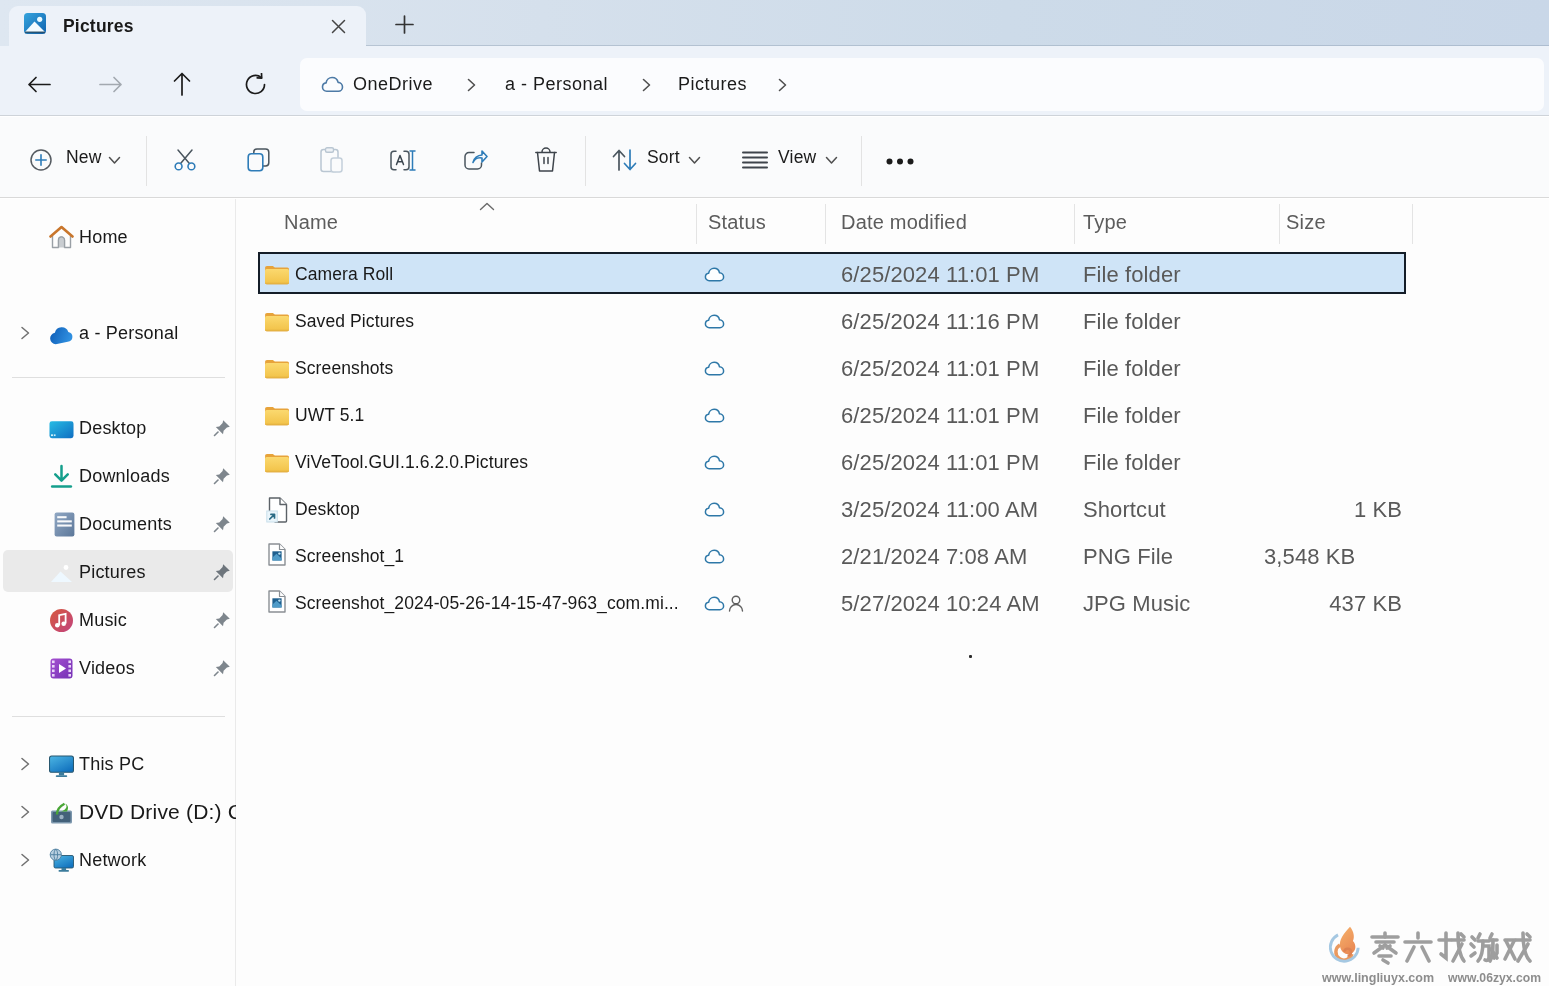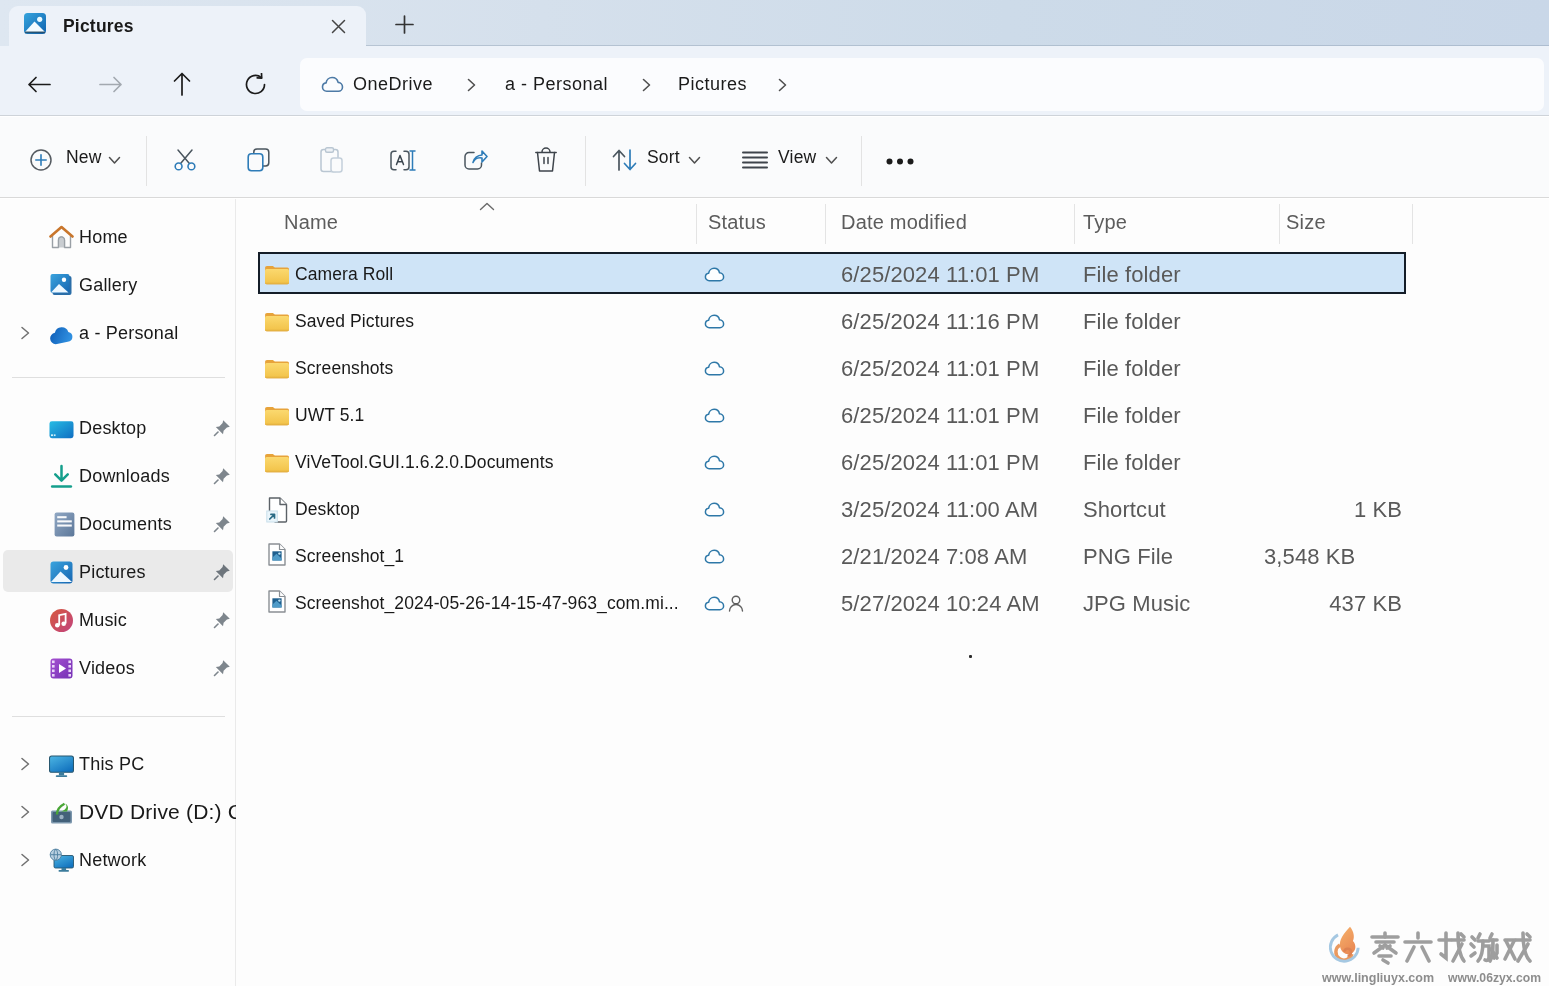--- a/index.html
+++ b/index.html
@@ -174,35 +174,20 @@
 
 <div class="abs" id="sidebar">
   <div class="abs sitem" style="top:14px">
     <svg class="abs sicon" viewBox="0 0 25 25" width="25" height="25">
       <path d="M3.5 11 V22.5 H9.5 V15 a3 3 0 0 1 6 0 V22.5 H21.5 V11" fill="#fdfdfd" stroke="#9aa0a6" stroke-width="1.4" stroke-linejoin="round"></path>
       <path d="M9.5 22.5 V15 a3 3 0 0 1 6 0 V22.5" fill="#c9cdd1" stroke="#9aa0a6" stroke-width="1.2"></path>
       <path d="M1.5 11.5 L12.5 2 L23.5 11.5" fill="none" stroke="#c9762c" stroke-width="2.6" stroke-linejoin="round" stroke-linecap="round"></path>
     </svg>
     <div class="abs stext">Home</div>
   </div>
-  <div class="abs sitem" style="top:62px">
-    <svg class="abs sicon" viewBox="0 0 25 25" width="25" height="25">
-      <defs>
-          <linearGradient id="galg" x1="0" y1="0" x2="1" y2="1">
-        <stop offset="0" stop-color="#3ba4de"></stop>
-            <stop offset="1" stop-color="#1565b1"></stop>
-          </linearGradient>
-        </defs>
-      <rect x="3.5" y="3" width="19" height="19" rx="2" fill="#2b6ea8"></rect>
-      <rect x="1.5" y="1" width="19" height="19" rx="2" fill="url(#galg)"></rect>
-      <circle cx="15" cy="6.7" r="2.2" fill="#fff"></circle>
-      <path d="M2 19.5 L10 11 L19.5 19.5 Z" fill="#eef8ff"></path>
-    </svg>
-    <div class="abs stext">Gallery</div>
-  </div>
   <div class="abs sitem" style="top:110px">
     <svg class="abs schev" viewBox="0 0 14 16" width="14" height="16">
         <path d="M4 2.5 L10.5 8 L4 13.5" stroke="#707070" stroke-width="1.5" fill="none" stroke-linecap="round" stroke-linejoin="round"></path>
       </svg>
     <svg class="abs sicon" viewBox="0 0 26 18" width="26" height="18" style="top:15px">
       <defs>
           <linearGradient id="odg" x1="0" y1="0" x2="1" y2="0.3">
         <stop offset="0" stop-color="#0d5bb5"></stop>
             <stop offset="1" stop-color="#2f8fe0"></stop>
           </linearGradient>
@@ -434,21 +419,21 @@
       </svg>
     <div class="fgray" style="left:605px">6/25/2024 11:01 PM</div>
     <div class="fgray" style="left:847px">File folder</div>
   </div>
   <div class="abs row" style="top:240px">
     <svg class="ficon" width="26" height="21" viewBox="0 0 26 21">
         <path d="M1 4 a2 2 0 0 1 2 -2 h6 l2.5 2.5 h-10.5 z" fill="#e7a33b"></path>
         <rect x="1" y="3.6" width="24" height="16.6" rx="1.6" fill="#e7a33b"></rect>
         <rect x="1" y="5" width="24" height="15.2" rx="1.6" fill="url(#foldg)"></rect>
       </svg>
-    <div class="fname">ViVeTool.GUI.1.6.2.0.Documents</div>
+    <div class="fname">ViVeTool.GUI.1.6.2.0.Pictures</div>
     <svg class="fcloud" width="21" height="15" viewBox="0 0 21 15">
         <path d="M5.2 13.7 C3.1 13.7 1.4 12 1.4 9.9 C1.4 8 2.8 6.4 4.7 6.2 C5 3.4 7.3 1.3 10.1 1.3 C12.8 1.3 15 3.2 15.5 5.8 C17.7 5.9 19.6 7.7 19.6 9.9 C19.6 12 17.9 13.7 15.9 13.7 Z" fill="#fdfeff" stroke="#2e78a8" stroke-width="1.5" stroke-linejoin="round"></path>
       </svg>
     <div class="fgray" style="left:605px">6/25/2024 11:01 PM</div>
     <div class="fgray" style="left:847px">File folder</div>
   </div>
   <div class="abs row" style="top:287px">
     <svg class="ficon" style="left:30px;top:11px" width="22" height="26" viewBox="0 0 22 26">
       <path d="M3.5 1 H14 L20.5 7.5 V24 a1 1 0 0 1 -1 1 H9 V15 l-5.5 0 z M3.5 1 V11" fill="#fff" stroke="#5b6167" stroke-width="1.4" stroke-linejoin="round"></path>
       <path d="M14 1 V7.5 H20.5" fill="#fff" stroke="#5b6167" stroke-width="1.4" stroke-linejoin="round"></path>

